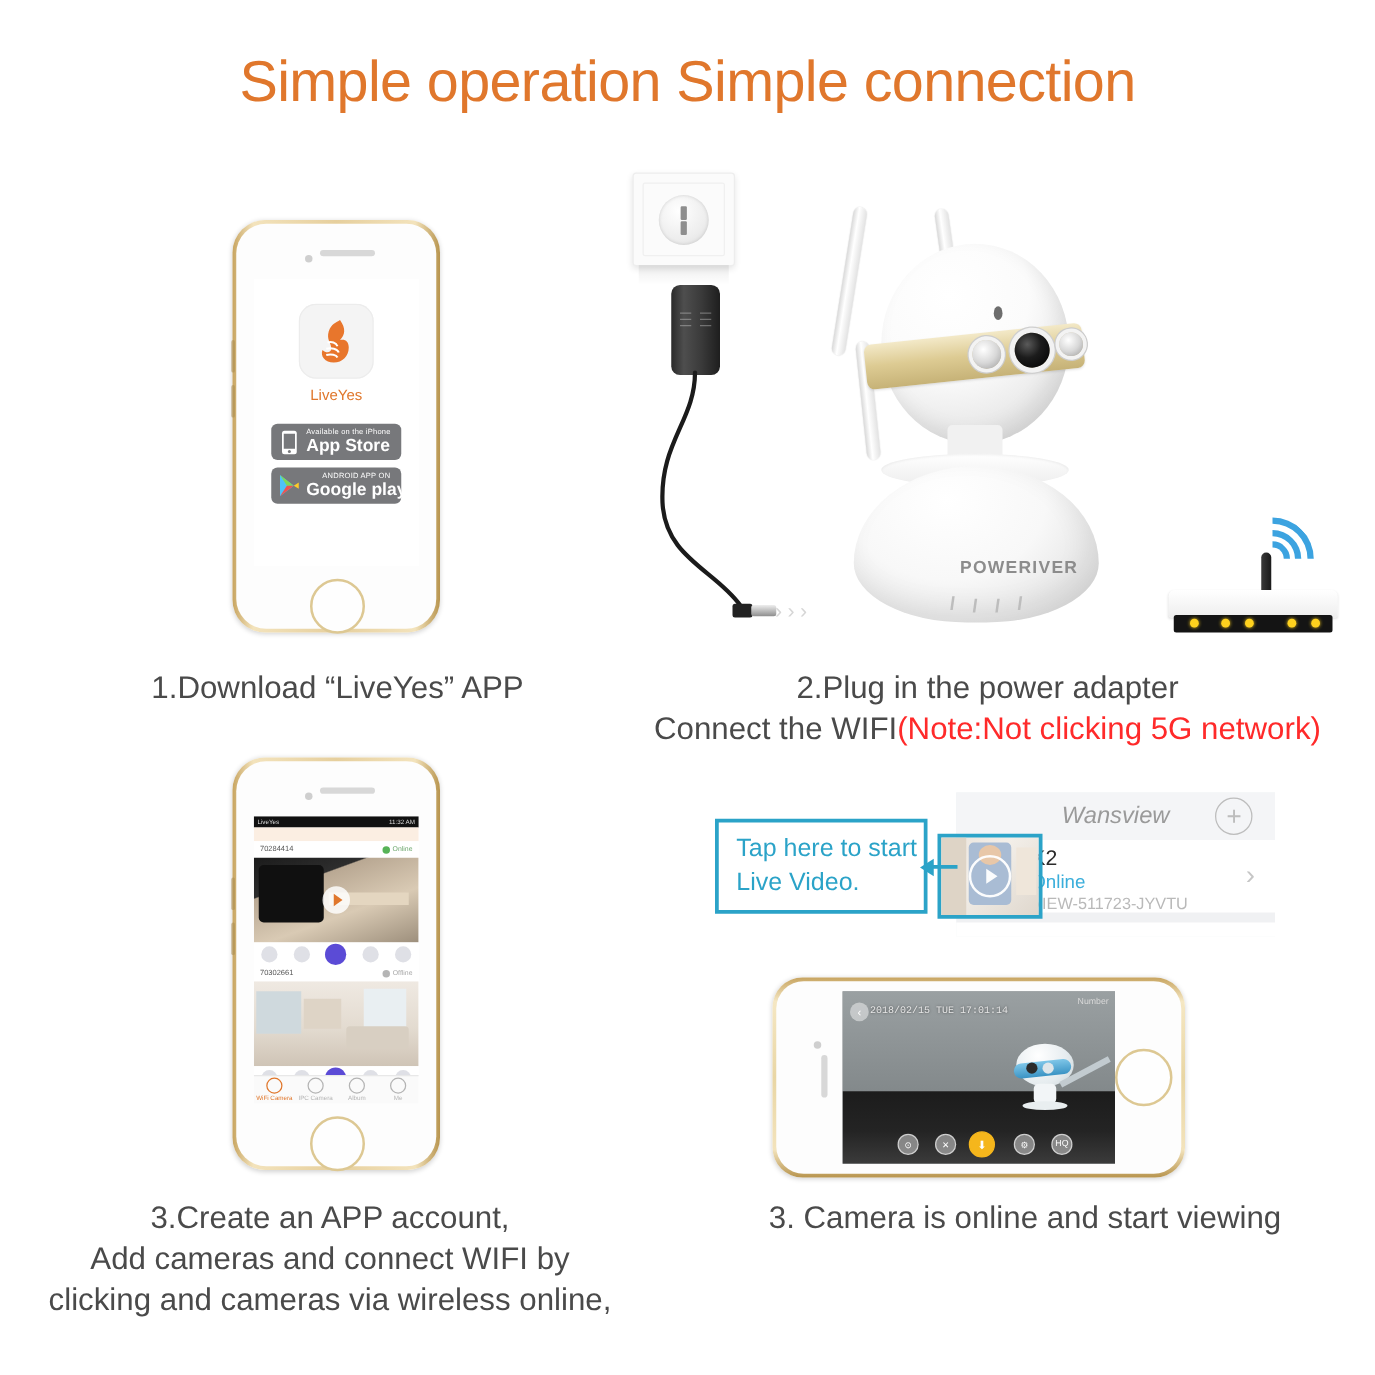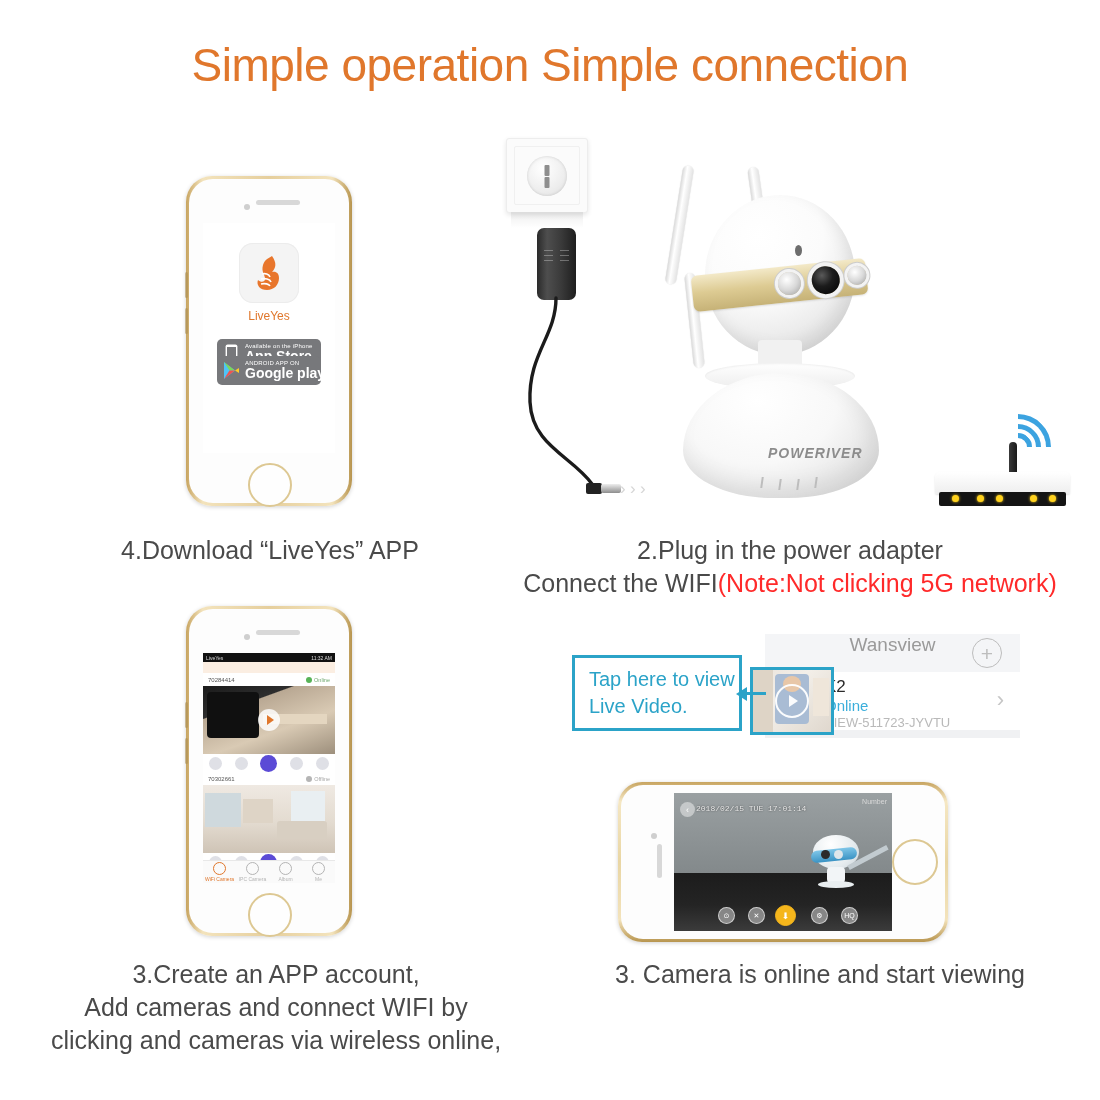--- a/index.html
+++ b/index.html
@@ -243,21 +243,20 @@
     position: absolute;
     border-radius: 50%;
     background: linear-gradient(to bottom,#ffffff,#ededed);
     box-shadow: inset 0 1px 2px rgba(0,0,0,.06);
   }
   .cam-brand {
     position: absolute;
     color: #8c8c8c;
     font-size: 14px;
     font-weight: 700;
-    font-style: italic;
     letter-spacing: 1px;
     font-family: "Liberation Sans", sans-serif;
   }
   .cam-slot {
     position: absolute;
     width: 2px; height: 11px;
     background: #bdbdbd;
     transform: skewX(-8deg);
   }
 
@@ -409,23 +408,24 @@
 
   
   .applist {
     position: absolute;
     background: #f0f1f3;
   }
   .applist-head {
     position: absolute;
     left: 0; right: 0; top: 0;
     background: #f4f5f7;
-    display: flex; align-items: flex-start; justify-content: center;
+    display: flex; align-items: center; justify-content: center;
     color: #9a9a9a;
     font-size: 19px;
+    font-style: italic;
   }
   .applist-plus {
     position: absolute;
     right: 18px; top: 50%;
     transform: translateY(-50%);
     width: 28px; height: 28px;
     border-radius: 50%;
     border: 1.6px solid #bdbdbd;
     color: #bdbdbd;
     display: flex; align-items: center; justify-content: center;
@@ -559,41 +559,41 @@
             <rect x="2" y="3" width="9" height="12" fill="#77787b"></rect>
             <circle cx="6.5" cy="17.2" r="1.2" fill="#77787b"></circle>
           </svg>
         </span>
         <span class="txt">
           <span class="small">Available on the iPhone</span>
           <span class="big">App Store</span>
         </span>
       </div>
 
-      <div class="store-badge" style="left:14px; top:133px;">
+      <div class="store-badge" style="left:14px; top:151px;text-align:center;">
         <span class="glyph">
           <svg width="17" height="19" viewBox="0 0 17 19">
             <path d="M1 1 L12 9.5 L1 18 Z" fill="#4fc3f7"></path>
             <path d="M1 1 L12 9.5 L6.5 9.5 Z" fill="#7ed957"></path>
             <path d="M1 18 L12 9.5 L6.5 9.5 Z" fill="#ef5350"></path>
             <path d="M12 9.5 L16 7 L16 12 Z" fill="#ffca28"></path>
           </svg>
         </span>
         <span class="txt">
           <span class="small">ANDROID APP ON</span>
           <span class="big">Google play</span>
         </span>
       </div>
     </div>
     <div class="phone-home" style="left:62px; top:287px; width:40px; height:40px;"></div>
     <div class="phone-side-btn" style="left:-1px; top:96px; height:26px;"></div>
     <div class="phone-side-btn" style="left:-1px; top:132px; height:26px;"></div>
   </div>
 
-  <div class="caption" style="left:30px; top:534px; width:480px;">4.Download  “LiveYes”  APP</div>
+  <div class="caption" style="left:30px; top:534px; width:480px;">1.Download  “LiveYes”  APP</div>
 
   <div class="socket" style="left:506px; top:138px; width:80px; height:73px;">
     <div class="socket-inner">
       <div class="socket-round">
         <div class="socket-hole" style="transform:translateX(-50%); top:9px;"></div>
         <div class="socket-hole" style="transform:translateX(-50%); top:21px;"></div>
       </div>
     </div>
     <div class="socket-reflection"></div>
   </div>
@@ -739,21 +739,21 @@
           <span>Me</span>
         </div>
       </div>
     </div>
 
     <div class="phone-home" style="left:62px; top:287px; width:40px; height:40px;"></div>
     <div class="phone-side-btn" style="left:-1px; top:96px; height:26px;"></div>
     <div class="phone-side-btn" style="left:-1px; top:132px; height:26px;"></div>
   </div>
 
-  <div class="caption" style="left:16px; top:958px; width:520px;">
+  <div class="caption" style="left:4px; top:958px; width:520px;">
     <span>3.Create an APP account,</span><br>
     <span>Add cameras and connect WIFI by</span><br>
     <span>clicking and cameras via wireless online,</span><br>
   </div>
 
   <div class="applist" style="left:765px; top:634px; width:255px; height:115px;">
     <div class="applist-head" style="height:38px;">
       <span>Wansview</span>
       <span class="applist-plus">+</span>
     </div>
@@ -771,21 +771,21 @@
       <div style="position:absolute;left:0;top:0;width:20px;height:100%;background:#ded4c6;"></div>
       <div style="position:absolute;left:22px;top:4px;width:34px;height:50px;background:#a9bcd4;border-radius:4px;"></div>
       <div style="position:absolute;left:30px;top:6px;width:18px;height:16px;border-radius:50%;background:#e8c7a8;"></div>
       <div style="position:absolute;right:2px;top:8px;width:16px;height:38px;background:#efe6da;"></div>
     </div>
     <div class="applist-play"></div>
   </div>
 
   <div class="callout" style="left:572px; top:655px; width:170px; height:76px;">
     <span>
-      <span>Tap here to view</span><br>
+      <span>Tap here to start</span><br>
       <span>Live Video.</span>
     </span>
   </div>
   <div class="callout-line" style="left:742px; top:692px; width:24px;"></div>
   <div class="callout-arrow" style="left:736px; top:687px;"></div>
 
   <div class="lphone" style="left:618px; top:782px; width:330px; height:160px;">
     <div class="lphone-inner"></div>
     <div class="phone-speaker" style="left:39px; top:62px; width:5px; height:34px;"></div>
     <div class="phone-cam" style="left:33px; top:51px;"></div>

